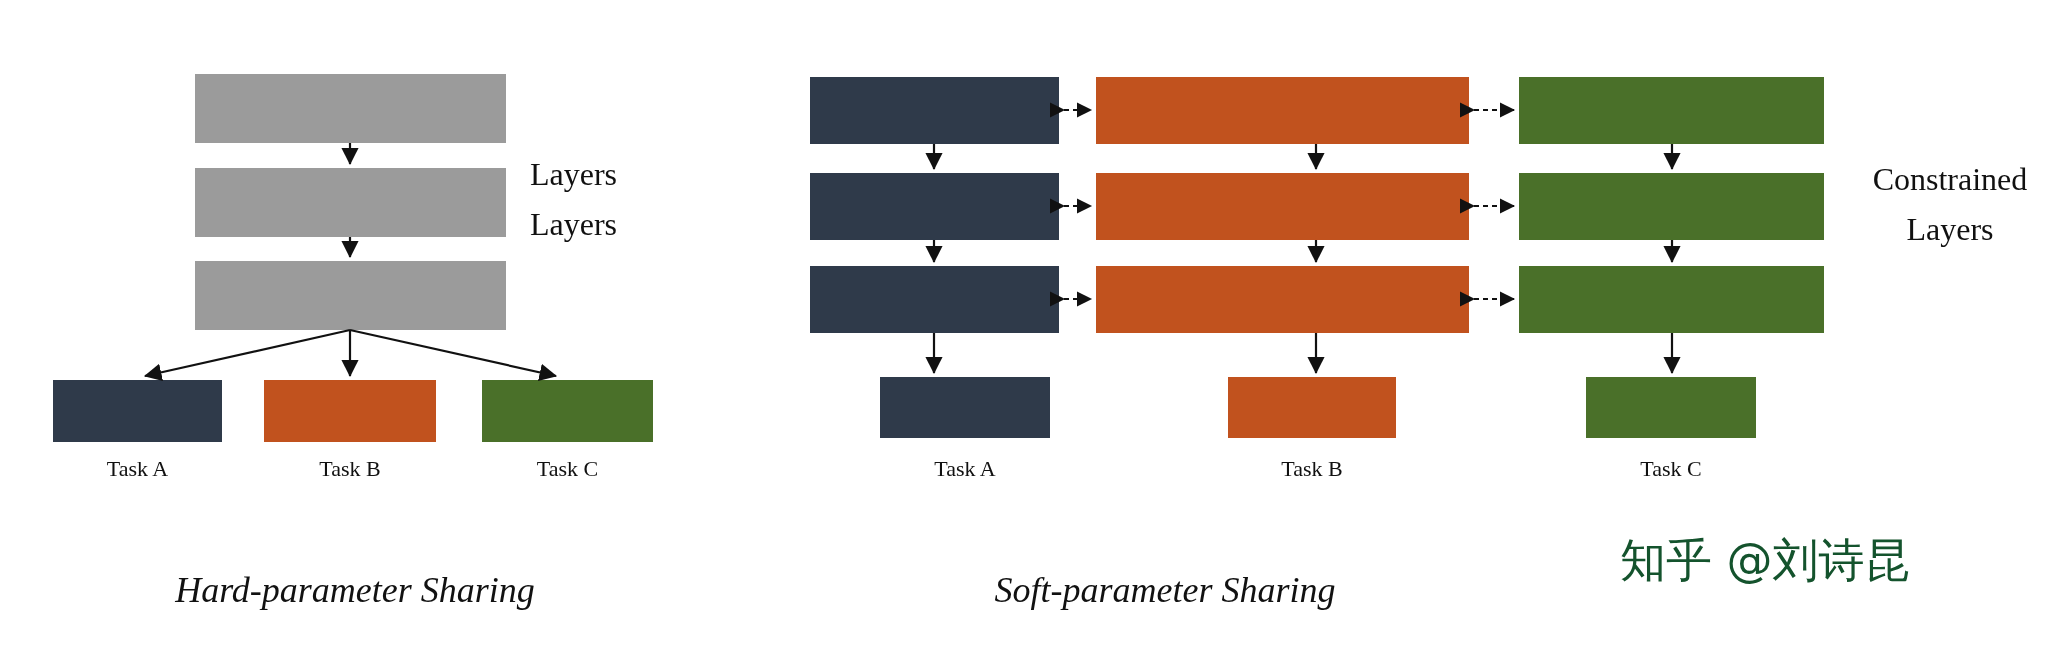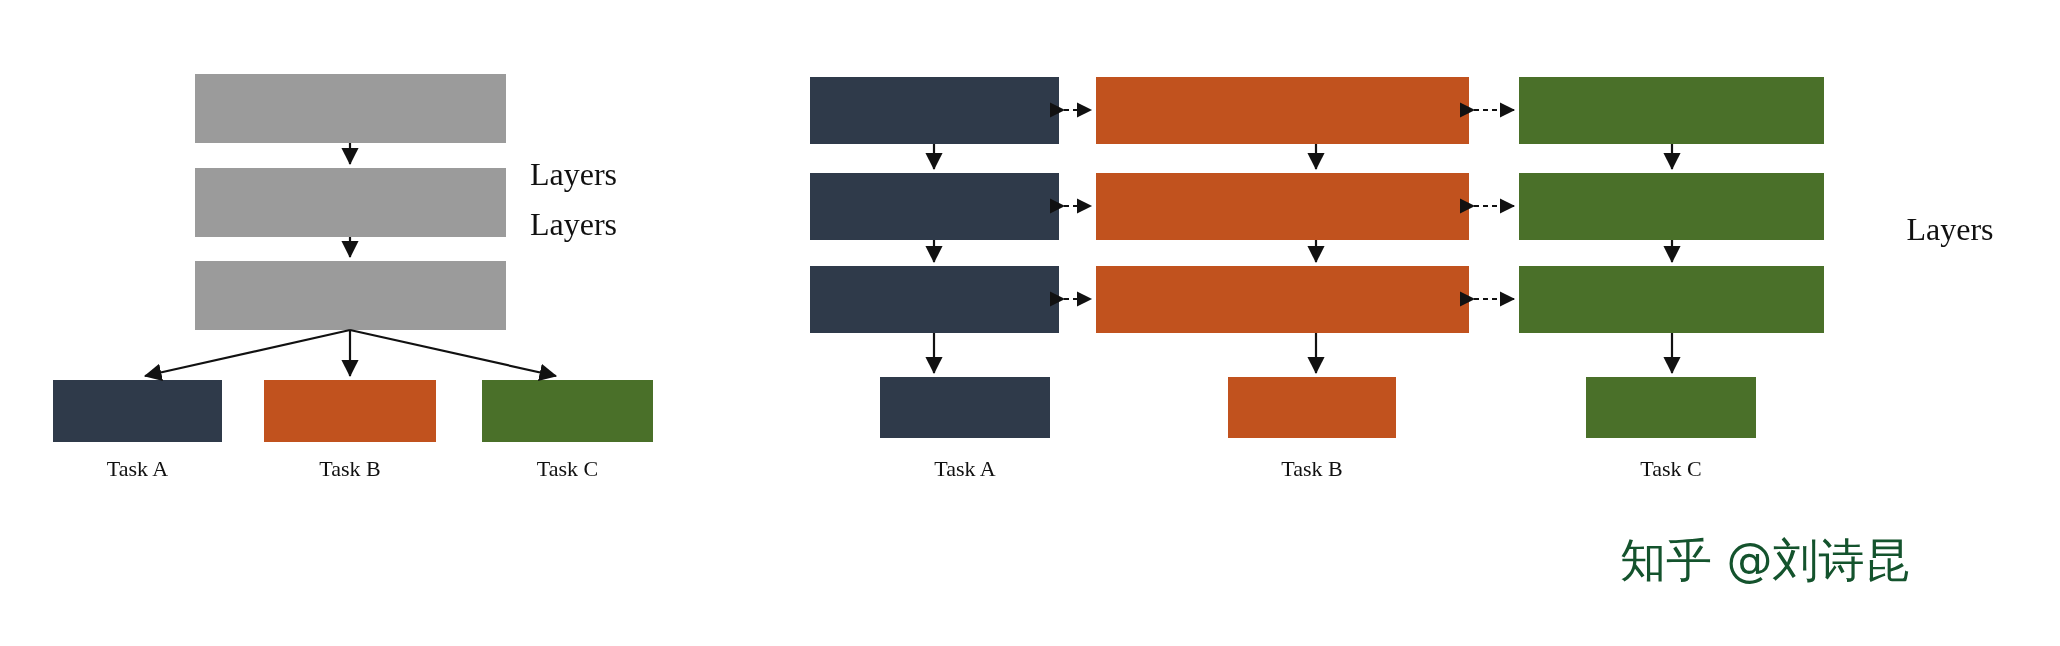--- a/index.html
+++ b/index.html
@@ -29,41 +29,44 @@
   <div class="box" style="left:264px;top:380px;width:172px;height:62px;background:#c1521e;"></div>
   <div class="box" style="left:482px;top:380px;width:171px;height:62px;background:#4a7029;"></div>
 
   <div class="lbl task-lbl" style="left:53px;top:452px;width:169px;">Task A</div>
   <div class="lbl task-lbl" style="left:264px;top:452px;width:172px;">Task B</div>
   <div class="lbl task-lbl" style="left:482px;top:452px;width:171px;">Task C</div>
 
   <div class="lbl side-lbl" style="left:530px;top:155px;width:180px;text-align:left;">Layers</div>
   <div class="lbl side-lbl" style="left:530px;top:205px;width:180px;text-align:left;">Layers</div>
 
+  <div class="lbl caption" style="left:50px;top:570px;width:610px;">Hard-parameter Sharing</div>
 
   <div class="box" style="left:810px;top:77px;width:249px;height:67px;background:#2f3a4a;"></div>
   <div class="box" style="left:810px;top:173px;width:249px;height:67px;background:#2f3a4a;"></div>
   <div class="box" style="left:810px;top:266px;width:249px;height:67px;background:#2f3a4a;"></div>
   <div class="box" style="left:880px;top:377px;width:170px;height:61px;background:#2f3a4a;"></div>
   <div class="lbl task-lbl" style="left:880px;top:452px;width:170px;">Task A</div>
 
   <div class="box" style="left:1096px;top:77px;width:373px;height:67px;background:#c1521e;"></div>
   <div class="box" style="left:1096px;top:173px;width:373px;height:67px;background:#c1521e;"></div>
   <div class="box" style="left:1096px;top:266px;width:373px;height:67px;background:#c1521e;"></div>
   <div class="box" style="left:1228px;top:377px;width:168px;height:61px;background:#c1521e;"></div>
   <div class="lbl task-lbl" style="left:1228px;top:452px;width:168px;">Task B</div>
 
   <div class="box" style="left:1519px;top:77px;width:305px;height:67px;background:#4a7029;"></div>
   <div class="box" style="left:1519px;top:173px;width:305px;height:67px;background:#4a7029;"></div>
   <div class="box" style="left:1519px;top:266px;width:305px;height:67px;background:#4a7029;"></div>
   <div class="box" style="left:1586px;top:377px;width:170px;height:61px;background:#4a7029;"></div>
   <div class="lbl task-lbl" style="left:1586px;top:452px;width:170px;">Task C</div>
 
+  <div class="lbl side-lbl" style="left:1845px;top:160px;width:210px;">Constrained</div>
   <div class="lbl side-lbl" style="left:1845px;top:210px;width:210px;">Layers</div>
 
+  <div class="lbl caption" style="left:860px;top:570px;width:610px;">Soft-parameter Sharing</div>
 
   <div class="watermark" style="left:1620px;top:530px;">知乎 @刘诗昆</div>
 
   <svg class="edges" viewBox="0 0 2060 646">
     <defs>
       <marker id="ah" markerWidth="9" markerHeight="9" refX="7.5" refY="4" orient="auto" markerUnits="strokeWidth">
         <path d="M0,0 L8,4 L0,8 z" fill="#111111"></path>
       </marker>
       <marker id="ahs" markerWidth="8" markerHeight="8" refX="6.5" refY="3.5" orient="auto" markerUnits="strokeWidth">
         <path d="M0,0 L7,3.5 L0,7 z" fill="#111111"></path>

